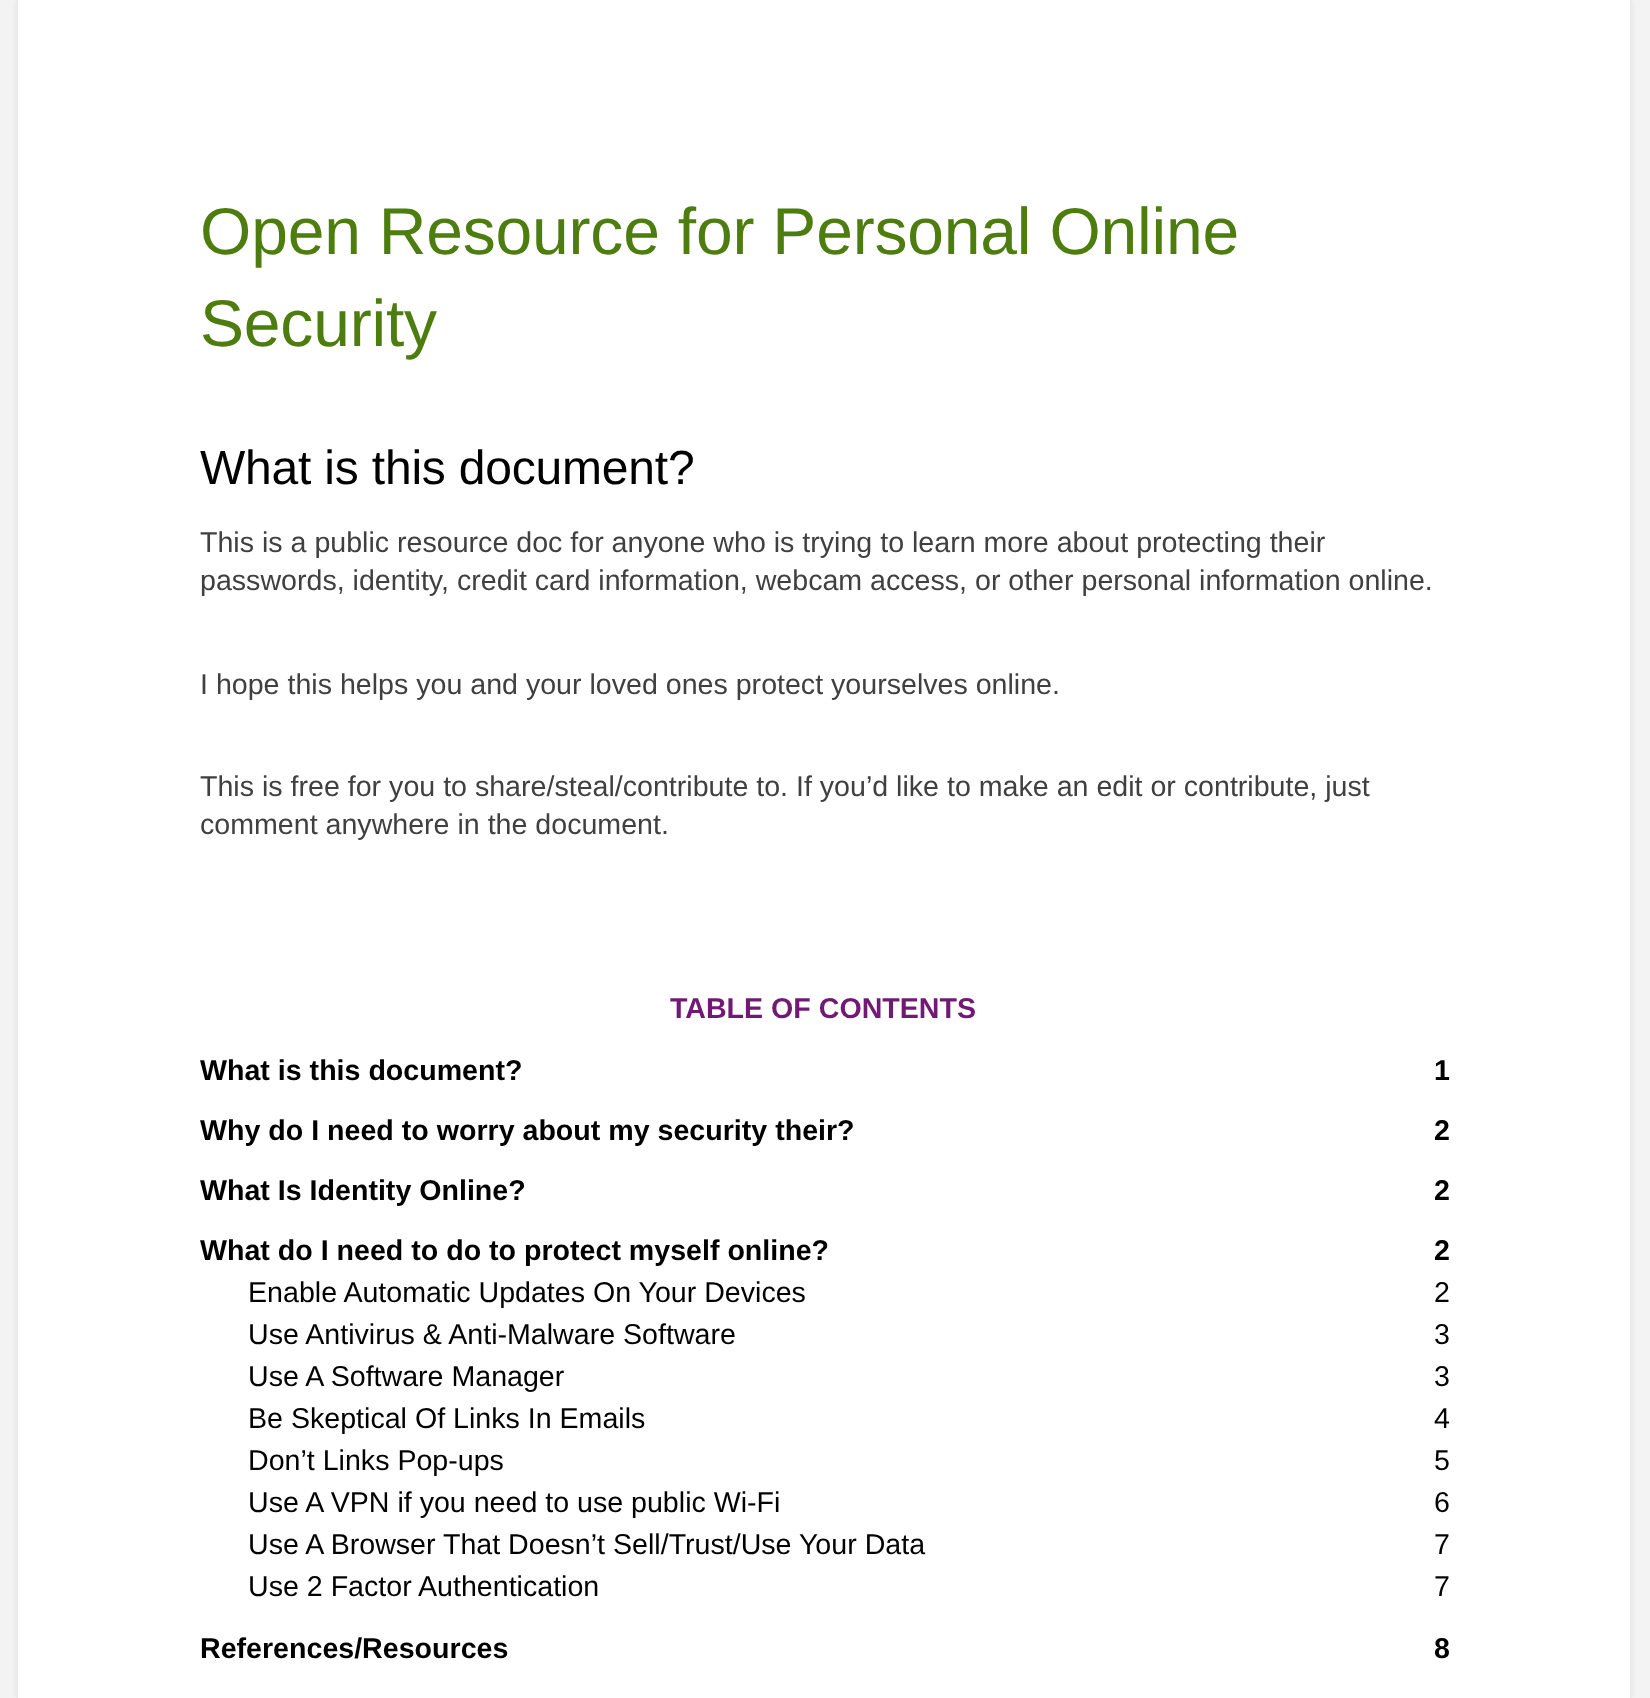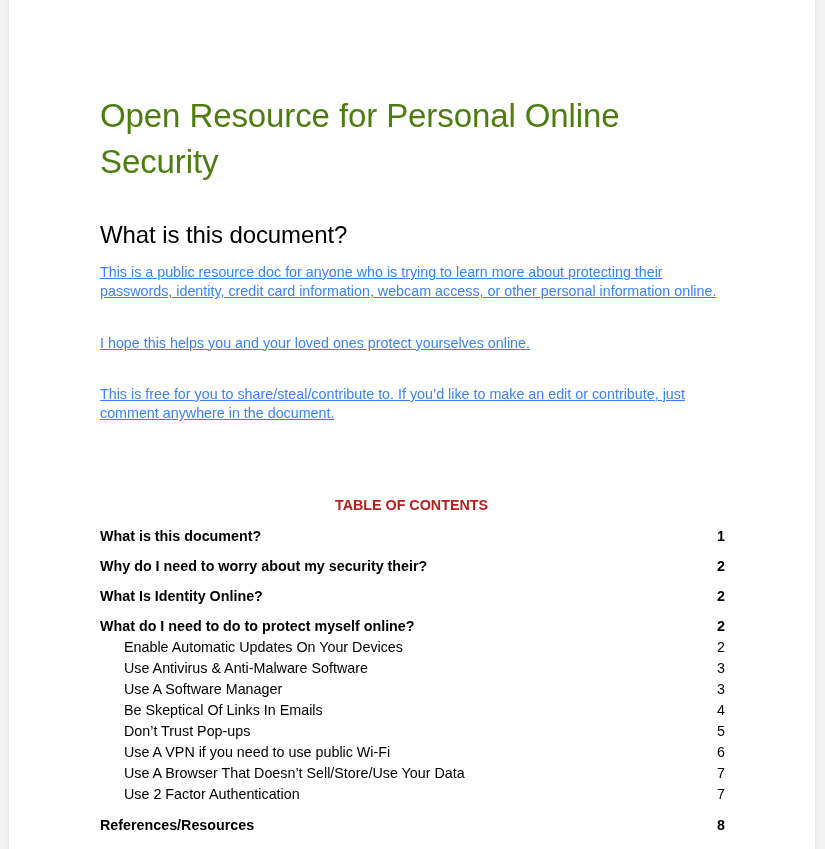--- a/index.html
+++ b/index.html
@@ -49,38 +49,37 @@
     line-height: 31px;
     color: #000000;
     letter-spacing: -0.1px;
   }
 
   .body-para {
     margin: 0;
     padding-top: 13px;
     font-size: 14.3px;
     line-height: 19.3px;
-    color: #3b82f6;
-    text-decoration: underline;
+    color: #404040;
   }
   .body-para.gap {
     padding-top: 32px;
   }
 
   .toc {
     padding-top: 73px;
   }
 
   .toc-heading {
     margin: 0;
     text-align: center;
     font-size: 14.3px;
     font-weight: bold;
     line-height: 19px;
-    color: #b91c1c;
+    color: #701a75;
     padding-right: 2px;
   }
 
   .toc-list {
     padding-top: 12px;
   }
 
   .toc-row {
     display: flex;
     align-items: baseline;
@@ -171,31 +170,31 @@
             <span class="t-label">Use A Software Manager</span>
             <span class="t-filler"></span>
             <span class="t-page">3</span>
           </div>
           <div class="toc-row level-2">
             <span class="t-label">Be Skeptical Of Links In Emails</span>
             <span class="t-filler"></span>
             <span class="t-page">4</span>
           </div>
           <div class="toc-row level-2">
-            <span class="t-label">Don’t Trust Pop-ups</span>
+            <span class="t-label">Don’t Links Pop-ups</span>
             <span class="t-filler"></span>
             <span class="t-page">5</span>
           </div>
           <div class="toc-row level-2">
             <span class="t-label">Use A VPN if you need to use public Wi-Fi</span>
             <span class="t-filler"></span>
             <span class="t-page">6</span>
           </div>
           <div class="toc-row level-2">
-            <span class="t-label">Use A Browser That Doesn’t Sell/Store/Use Your Data</span>
+            <span class="t-label">Use A Browser That Doesn’t Sell/Trust/Use Your Data</span>
             <span class="t-filler"></span>
             <span class="t-page">7</span>
           </div>
           <div class="toc-row level-2">
             <span class="t-label">Use 2 Factor Authentication</span>
             <span class="t-filler"></span>
             <span class="t-page">7</span>
           </div>
           <div class="toc-row level-1 after-sub">
             <span class="t-label">References/Resources</span>

